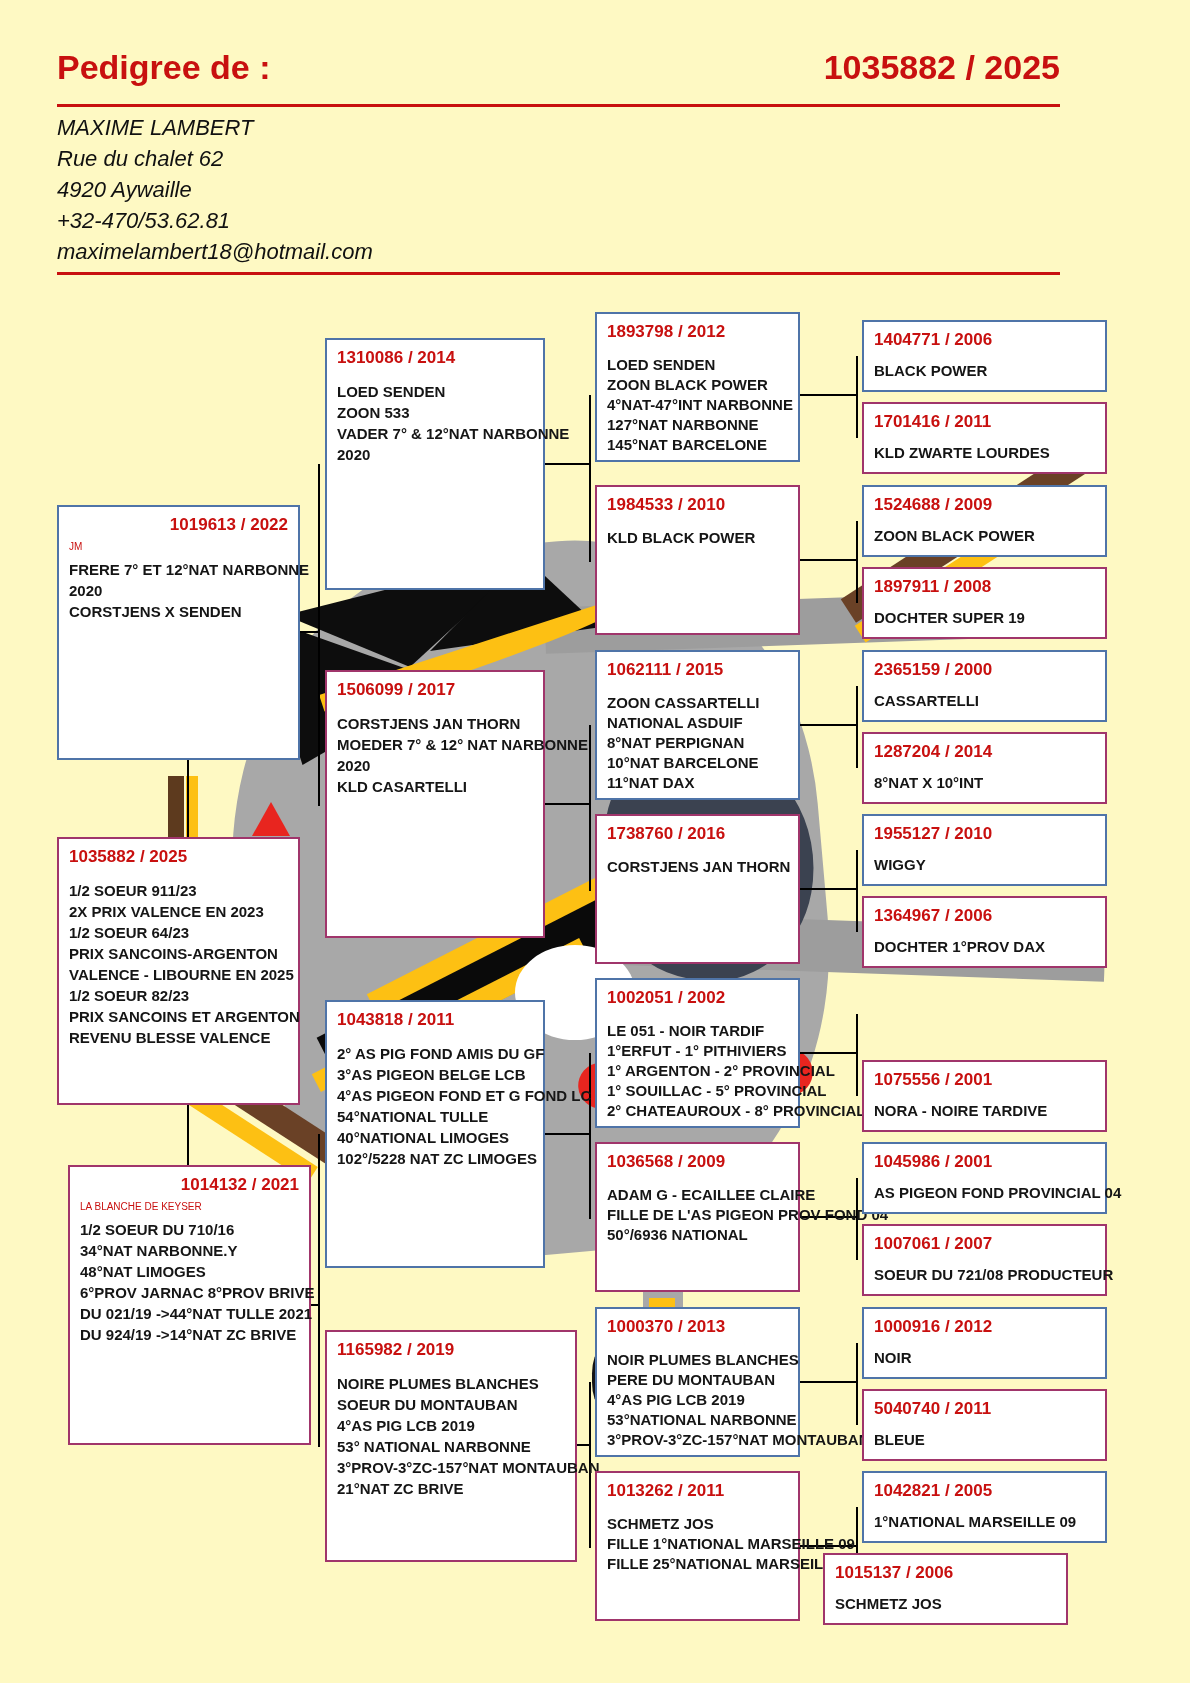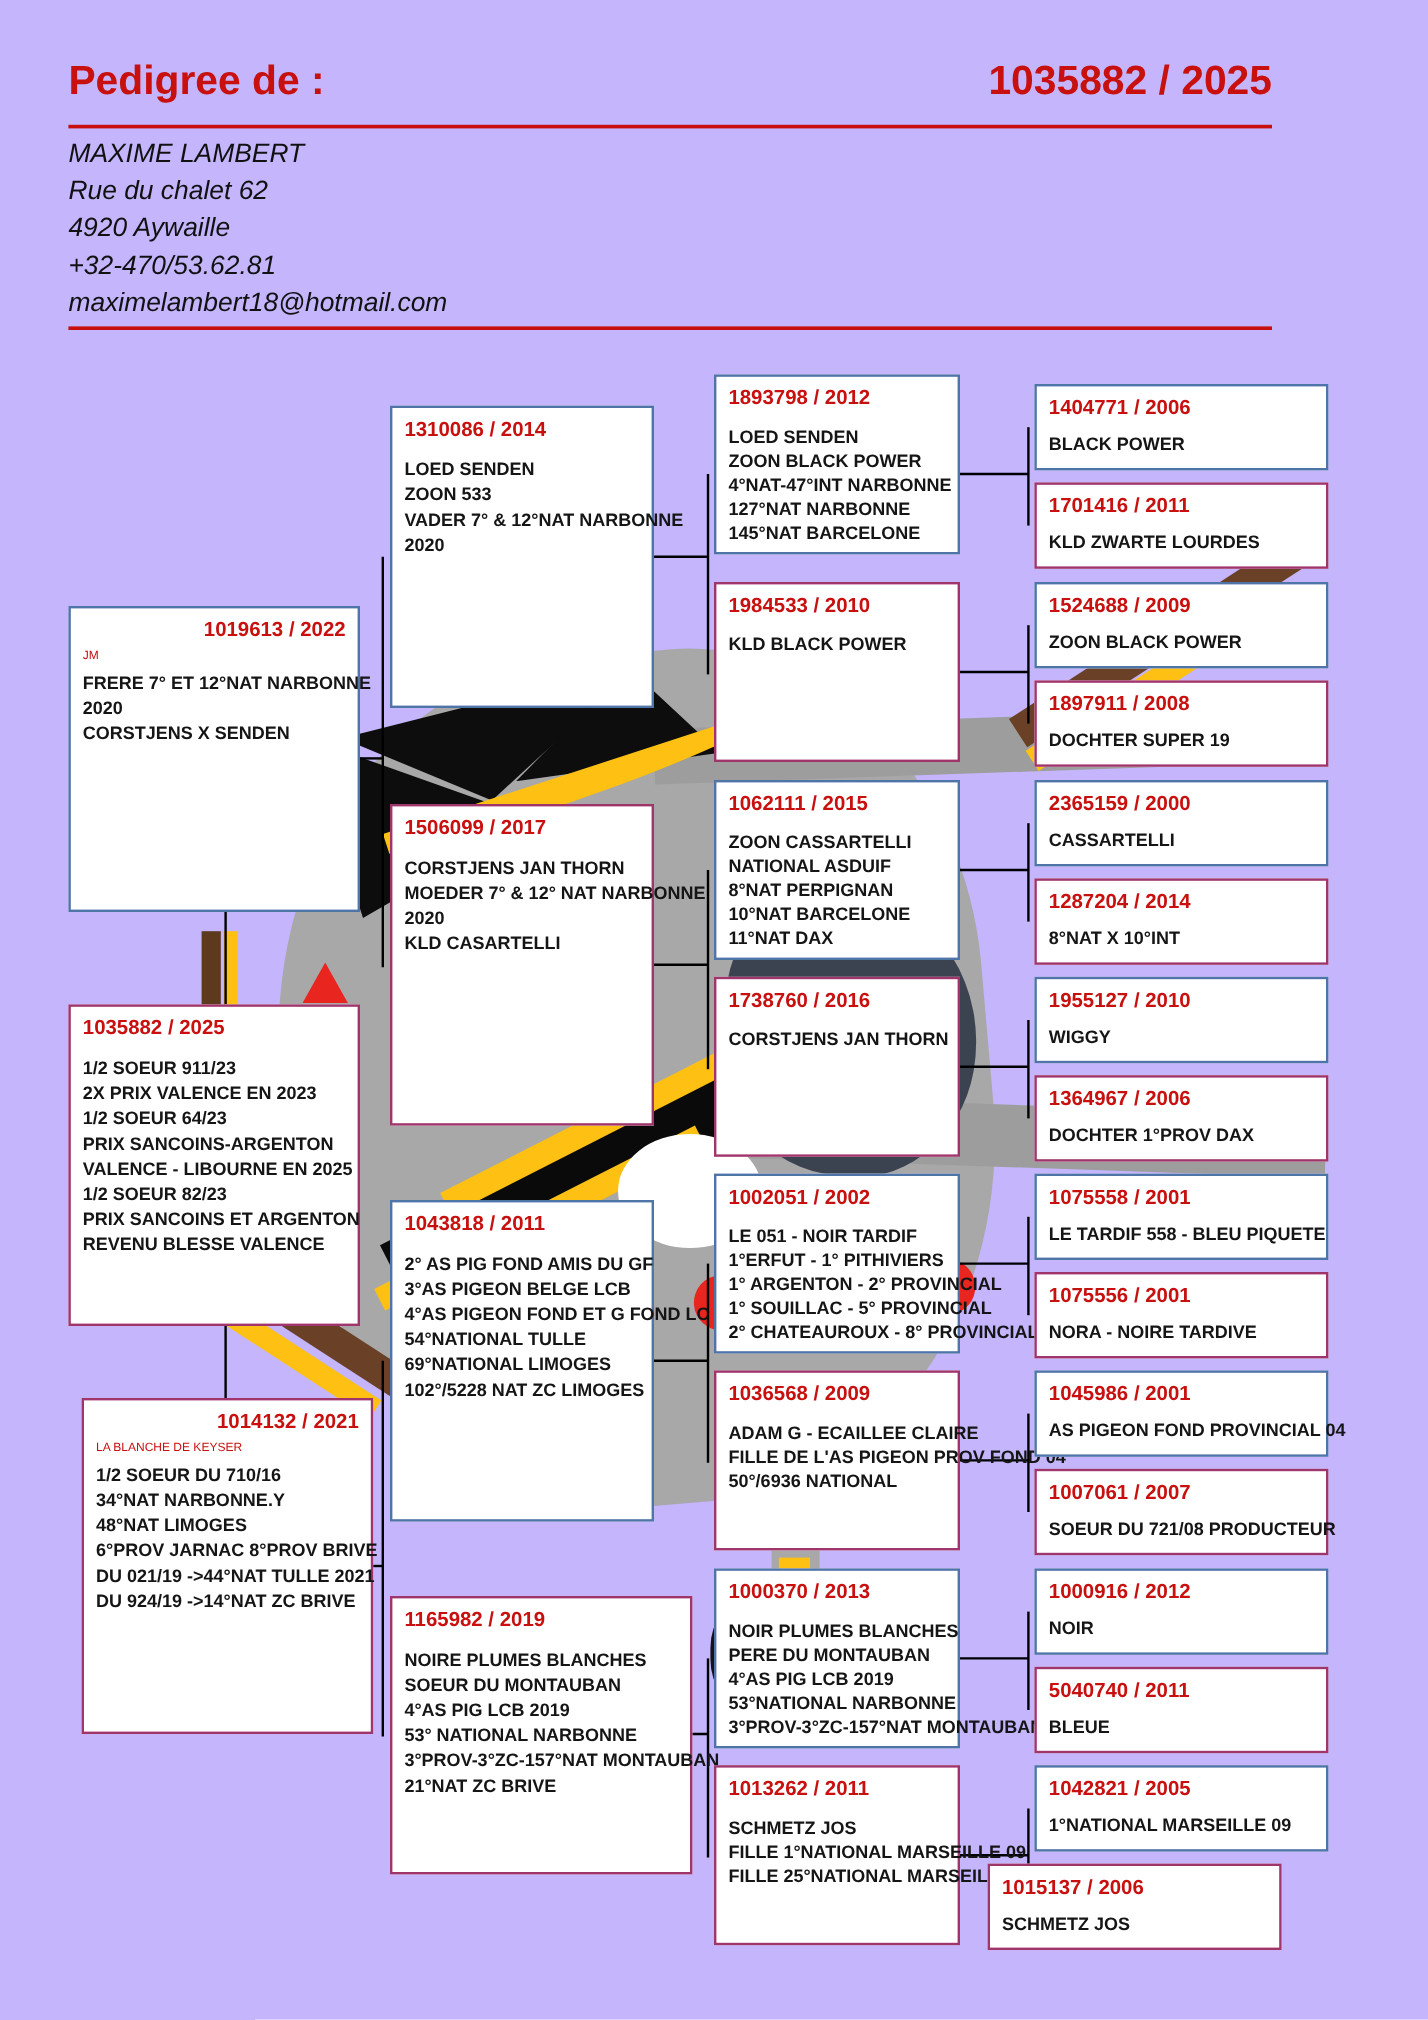--- a/index.html
+++ b/index.html
@@ -2,21 +2,21 @@
 <html style="--accent-red: #c8100f; --border-blue: #4f74a8; --border-purple: #a0356b;"><head>
 <meta charset="utf-8">
 <style>
   :root{
     --accent-red:#c8100f;
     --border-blue:#4f74a8;
     --border-purple:#a0356b;
   }
   *{box-sizing:border-box;}
   body{margin:0;background:#fff;font-family:"Liberation Sans","DejaVu Sans",sans-serif;}
-  .page{position:relative;width:1190px;height:1683px;background:#c4b5fd;overflow:hidden;}
+  .page{position:relative;width:1190px;height:1683px;background:#fef9c3;overflow:hidden;}
 
   .htitle{position:absolute;left:57px;top:48px;font-size:34px;font-weight:700;color:var(--accent-red);}
   .hring{position:absolute;left:760px;top:48px;width:300px;text-align:right;font-size:34px;font-weight:700;color:var(--accent-red);}
   .hrule{position:absolute;left:57px;width:1003px;height:3px;background:var(--accent-red);}
   .r1{top:104px;}
   .r2{top:272px;}
   .owner{position:absolute;left:57px;top:112px;}
   .oline{font-size:22px;font-style:italic;color:#111;line-height:31px;white-space:nowrap;}
 
   .bg{position:absolute;left:0;top:0;width:100%;height:100%;z-index:0;}
@@ -170,21 +170,21 @@
         <div class="line">KLD CASARTELLI</div>
       </div>
   </div>
   <div class="box b" style="left:325px;top:1000px;width:220px;height:268px">
     <div class="bid">1043818 / 2011</div>
     <div>
         <div class="line">2° AS PIG FOND AMIS DU GF</div>
         <div class="line">3°AS PIGEON BELGE LCB</div>
         <div class="line">4°AS PIGEON FOND ET G FOND LC</div>
         <div class="line">54°NATIONAL TULLE</div>
-        <div class="line">69°NATIONAL LIMOGES</div>
+        <div class="line">40°NATIONAL LIMOGES</div>
         <div class="line">102°/5228 NAT ZC LIMOGES</div>
       </div>
   </div>
   <div class="box p" style="left:325px;top:1330px;width:252px;height:232px">
     <div class="bid">1165982 / 2019</div>
     <div>
         <div class="line">NOIRE PLUMES BLANCHES</div>
         <div class="line">SOEUR DU MONTAUBAN</div>
         <div class="line">4°AS PIG LCB 2019</div>
         <div class="line">53° NATIONAL NARBONNE</div>
@@ -303,26 +303,20 @@
     <div>
         <div class="line">WIGGY</div>
       </div>
   </div>
   <div class="box p g4" style="left:862px;top:896px;width:245px;height:72px">
     <div class="bid">1364967 / 2006</div>
     <div>
         <div class="line">DOCHTER 1°PROV DAX</div>
       </div>
   </div>
-  <div class="box b g4" style="left:862px;top:978px;width:245px;height:72px">
-    <div class="bid">1075558 / 2001</div>
-    <div>
-        <div class="line">LE TARDIF 558 - BLEU PIQUETE</div>
-      </div>
-  </div>
   <div class="box p g4" style="left:862px;top:1060px;width:245px;height:72px">
     <div class="bid">1075556 / 2001</div>
     <div>
         <div class="line">NORA - NOIRE TARDIVE</div>
       </div>
   </div>
   <div class="box b g4" style="left:862px;top:1142px;width:245px;height:72px">
     <div class="bid">1045986 / 2001</div>
     <div>
         <div class="line">AS PIGEON FOND PROVINCIAL 04</div>

